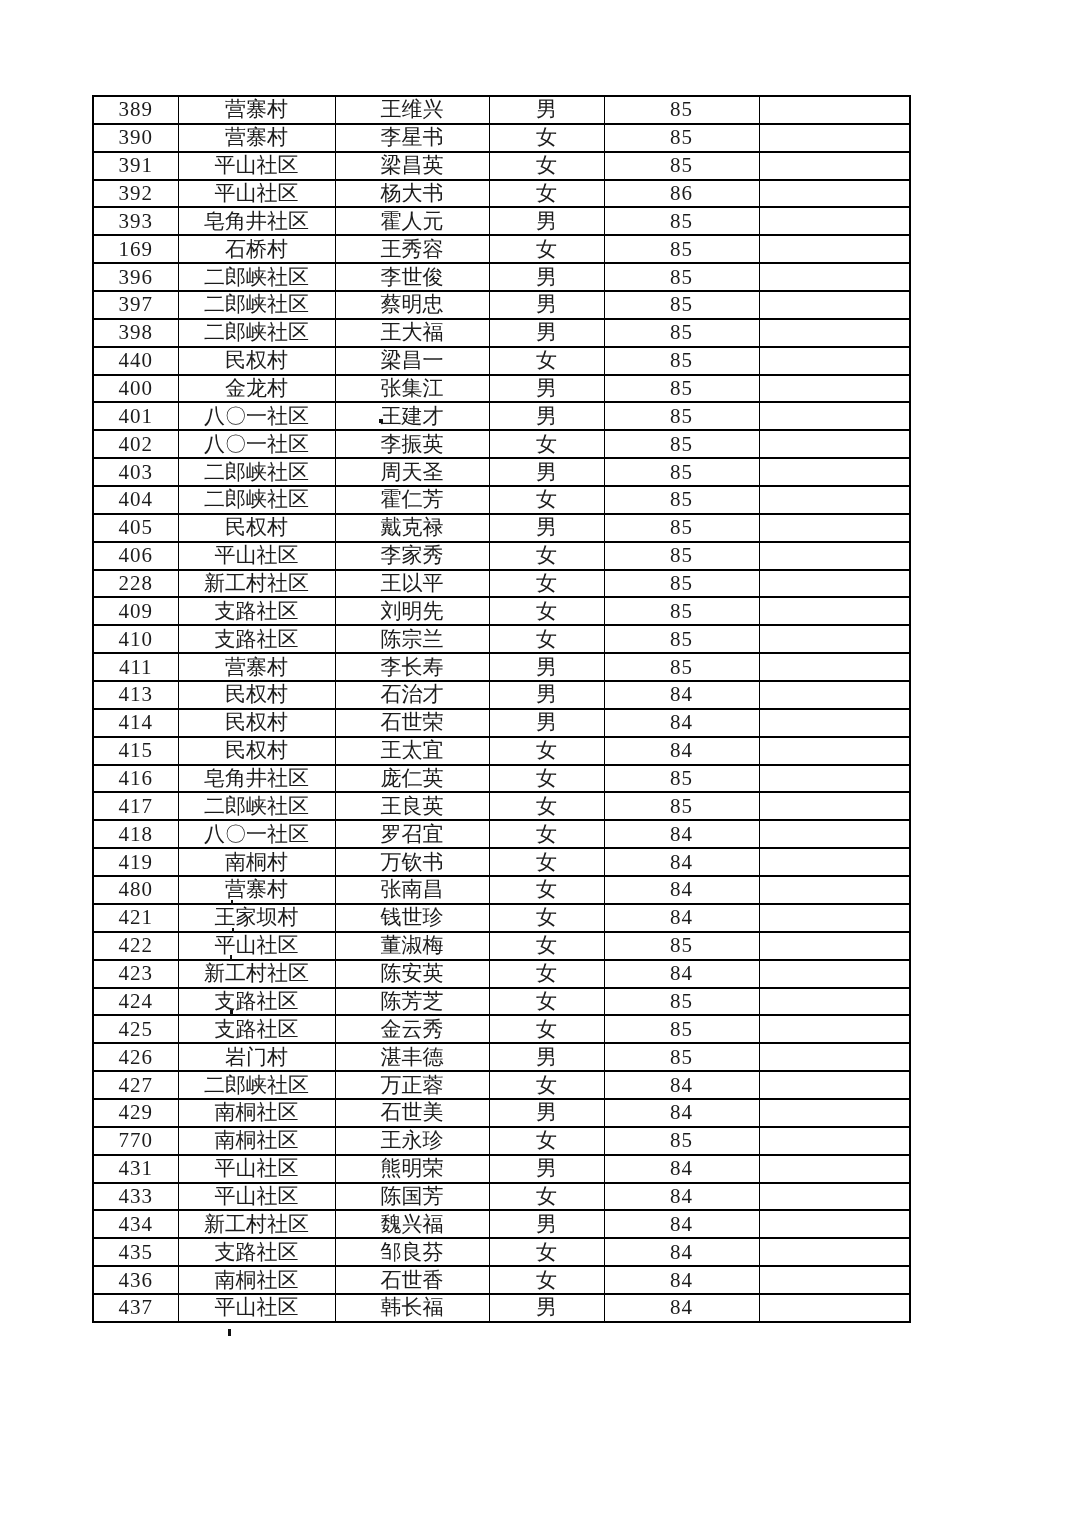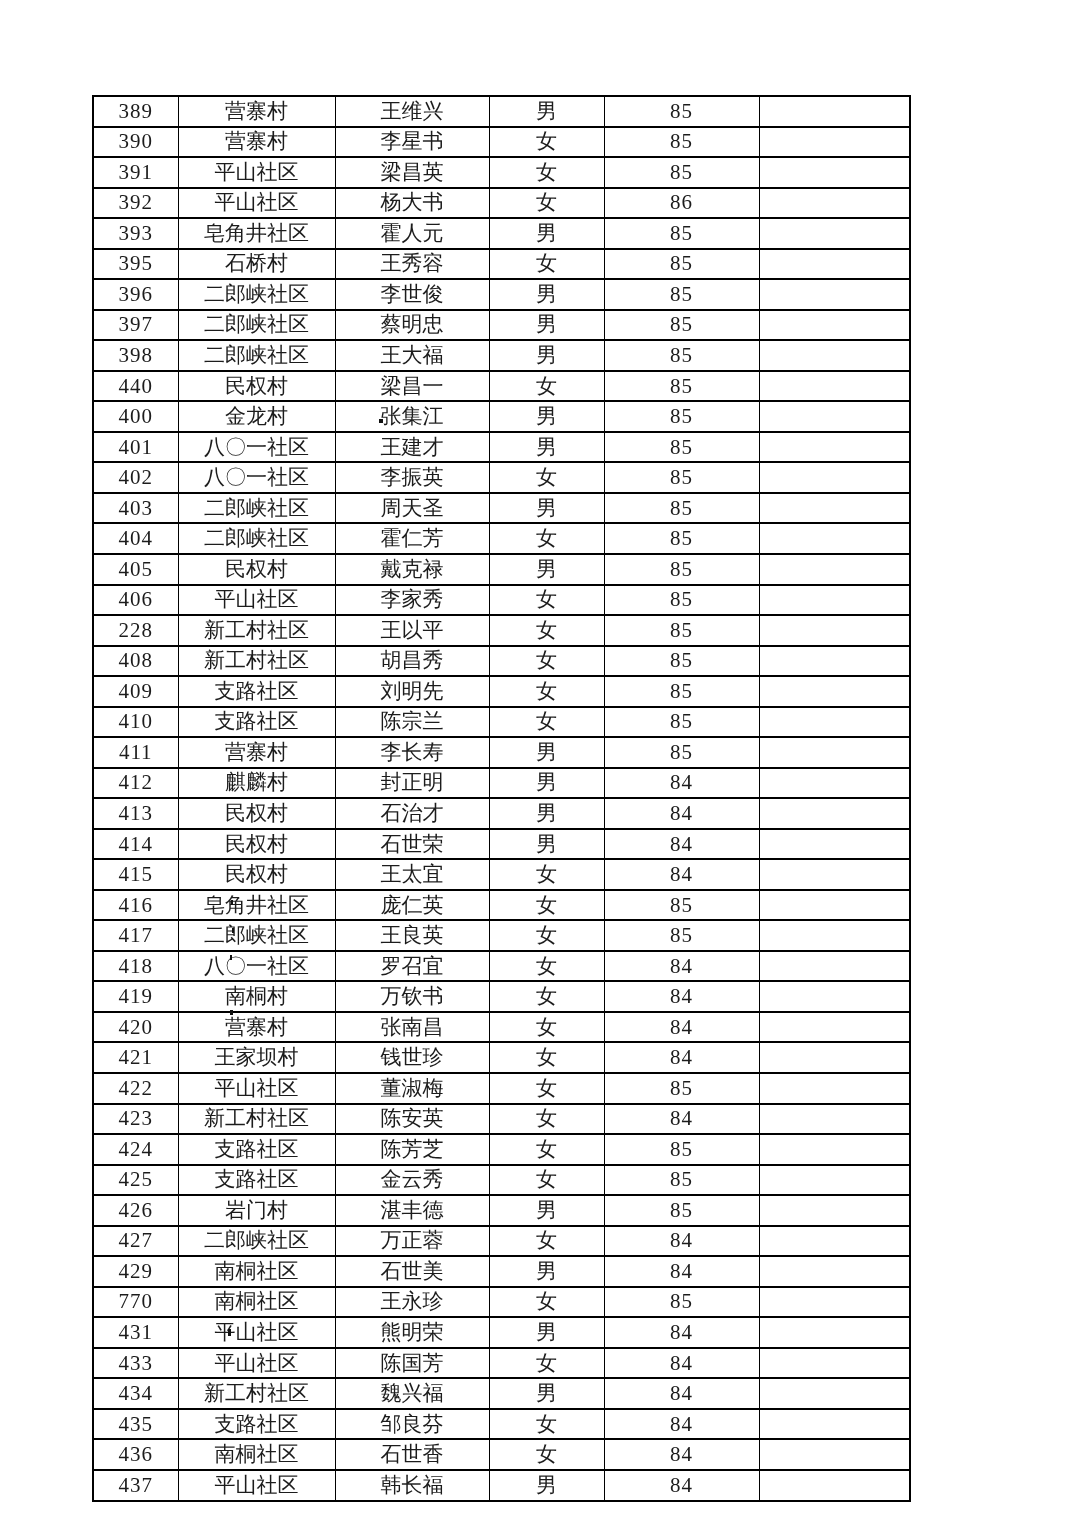--- a/index.html
+++ b/index.html
@@ -15,21 +15,21 @@
   }
   .page{
     position:relative;
     width:1074px;height:1520px;
     background:var(--paper);
     overflow:hidden;
   }
   table.roster{
     position:absolute;
     left:92px;top:95px;
-    width:817px;height:1407px;
+    width:817px;height:1228px;
     border-collapse:collapse;
     table-layout:fixed;
     border:2px solid var(--grid);
   }
   table.roster td{
     border:1px solid var(--grid);
     border-top-width:2px;
     border-bottom-width:2px;
     padding:0;
     text-align:center;
@@ -112,21 +112,21 @@
     <td class="col-no">393</td>
     <td class="col-village">皂角井社区</td>
     <td class="col-name">霍人元</td>
     <td class="col-gender">男</td>
     <td class="col-score">85</td>
     <td class="col-remark"></td>
   </tr>
 
 
   <tr>
-    <td class="col-no">395</td>
+    <td class="col-no">169</td>
     <td class="col-village">石桥村</td>
     <td class="col-name">王秀容</td>
     <td class="col-gender">女</td>
     <td class="col-score">85</td>
     <td class="col-remark"></td>
   </tr>
 
   <tr>
     <td class="col-no">396</td>
     <td class="col-village">二郎峡社区</td>
@@ -228,28 +228,20 @@
 
   <tr>
     <td class="col-no">228</td>
     <td class="col-village">新工村社区</td>
     <td class="col-name">王以平</td>
     <td class="col-gender">女</td>
     <td class="col-score">85</td>
     <td class="col-remark"></td>
   </tr>
 
-  <tr>
-    <td class="col-no">408</td>
-    <td class="col-village">新工村社区</td>
-    <td class="col-name">胡昌秀</td>
-    <td class="col-gender">女</td>
-    <td class="col-score">85</td>
-    <td class="col-remark"></td>
-  </tr>
 
   <tr>
     <td class="col-no">409</td>
     <td class="col-village">支路社区</td>
     <td class="col-name">刘明先</td>
     <td class="col-gender">女</td>
     <td class="col-score">85</td>
     <td class="col-remark"></td>
   </tr>
 
@@ -264,28 +256,20 @@
 
   <tr>
     <td class="col-no">411</td>
     <td class="col-village">营寨村</td>
     <td class="col-name">李长寿</td>
     <td class="col-gender">男</td>
     <td class="col-score">85</td>
     <td class="col-remark"></td>
   </tr>
 
-  <tr>
-    <td class="col-no">412</td>
-    <td class="col-village">麒麟村</td>
-    <td class="col-name">封正明</td>
-    <td class="col-gender">男</td>
-    <td class="col-score">84</td>
-    <td class="col-remark"></td>
-  </tr>
 
   <tr>
     <td class="col-no">413</td>
     <td class="col-village">民权村</td>
     <td class="col-name">石治才</td>
     <td class="col-gender">男</td>
     <td class="col-score">84</td>
     <td class="col-remark"></td>
   </tr>
 
@@ -337,21 +321,21 @@
   <tr>
     <td class="col-no">419</td>
     <td class="col-village">南桐村</td>
     <td class="col-name">万钦书</td>
     <td class="col-gender">女</td>
     <td class="col-score">84</td>
     <td class="col-remark"></td>
   </tr>
 
   <tr>
-    <td class="col-no">420</td>
+    <td class="col-no">480</td>
     <td class="col-village">营寨村</td>
     <td class="col-name">张南昌</td>
     <td class="col-gender">女</td>
     <td class="col-score">84</td>
     <td class="col-remark"></td>
   </tr>
 
   <tr>
     <td class="col-no">421</td>
     <td class="col-village">王家坝村</td>

